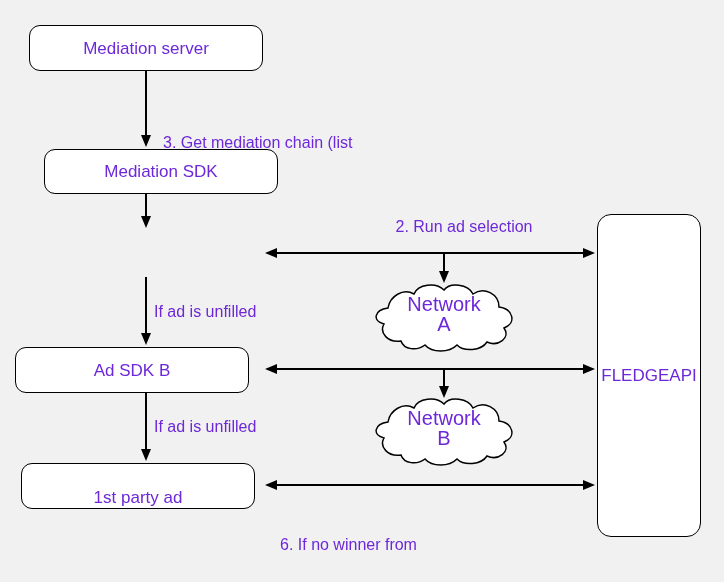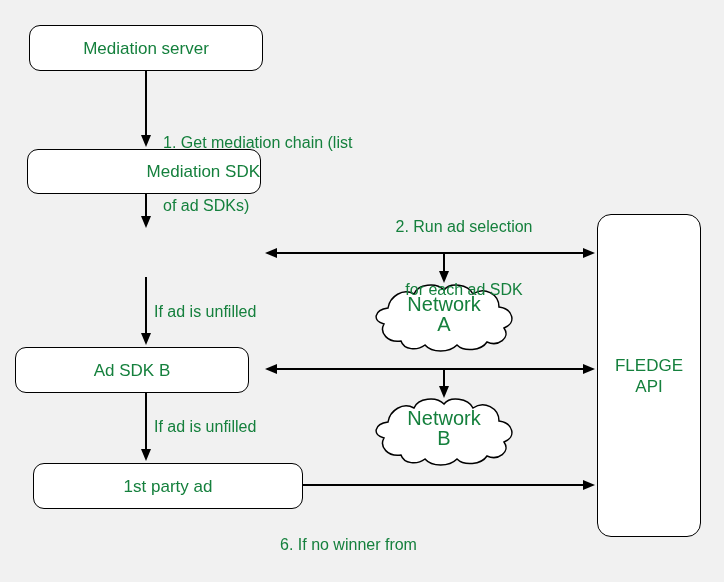--- a/index.html
+++ b/index.html
@@ -6,49 +6,49 @@
   body {
     font-family: "Liberation Sans", "DejaVu Sans", sans-serif;
     background: #f1f1f1;
   }
   .canvas {
     position: relative;
     width: 724px;
     height: 582px;
     background: #f1f1f1;
     overflow: hidden;
-    color: #15803d;
+    color: #6d28d9;
   }
   svg.wires {
     position: absolute;
     left: 0; top: 0;
     width: 724px; height: 582px;
   }
   .node {
     position: absolute;
     background: #ffffff;
     border: 1.5px solid #000000;
     border-radius: 11px;
     display: flex;
     align-items: center;
     justify-content: center;
     font-size: 17px;
     line-height: 21px;
     text-align: center;
     box-sizing: border-box;
   }
   .node-mediation-server { left: 29px; top: 25px;  width: 234px; height: 46px; }
-  .node-mediation-sdk    { left: 27px; top: 149px; width: 234px; height: 45px; justify-content: flex-end; }
+  .node-mediation-sdk    { left: 44px; top: 149px; width: 234px; height: 45px; }
   .node-ad-sdk-a         { left: 29px; top: 230px; width: 234px; height: 47px; }
   .node-ad-sdk-b         { left: 15px; top: 347px; width: 234px; height: 46px; }
-  .node-first-party-ad   { left: 33px; top: 463px; width: 270px; height: 46px; }
+  .node-first-party-ad   { left: 21px; top: 463px; width: 234px; height: 46px; align-items: flex-end; }
   .node-fledge-api {
     left: 597px; top: 214px; width: 104px; height: 323px;
     border-radius: 14px;
-    flex-direction: column;
+    flex-direction: row;
   }
   .annotation {
     position: absolute;
     font-size: 16px;
     line-height: 21px;
     white-space: pre;
   }
   .annotation-step1 { left: 163px; top: 90px;  text-align: left; }
   .annotation-step2 { left: 354px; top: 174px; width: 220px; text-align: center; }
   .annotation-unfilled-a { left: 154px; top: 301px; }
@@ -144,26 +144,24 @@
   <div class="cloud-label cloud-label-a">
     <div>Network</div>
     <div>A</div>
   </div>
   <div class="cloud-label cloud-label-b">
     <div>Network</div>
     <div>B</div>
   </div>
 
   <div class="annotation annotation-step1">
-    <div>1. Get mediation chain (list</div>
-    <div>of ad SDKs)</div>
+    <div>3. Get mediation chain (list</div>
   </div>
   <div class="annotation annotation-step2">
     <div>2. Run ad selection</div>
-    <div>for each ad SDK</div>
   </div>
   <div class="annotation annotation-unfilled-a">If ad is unfilled</div>
   <div class="annotation annotation-unfilled-b">If ad is unfilled</div>
   <div class="annotation annotation-step3">
     <div>6. If no winner from</div>
     
     
   </div>
 
 </div>

